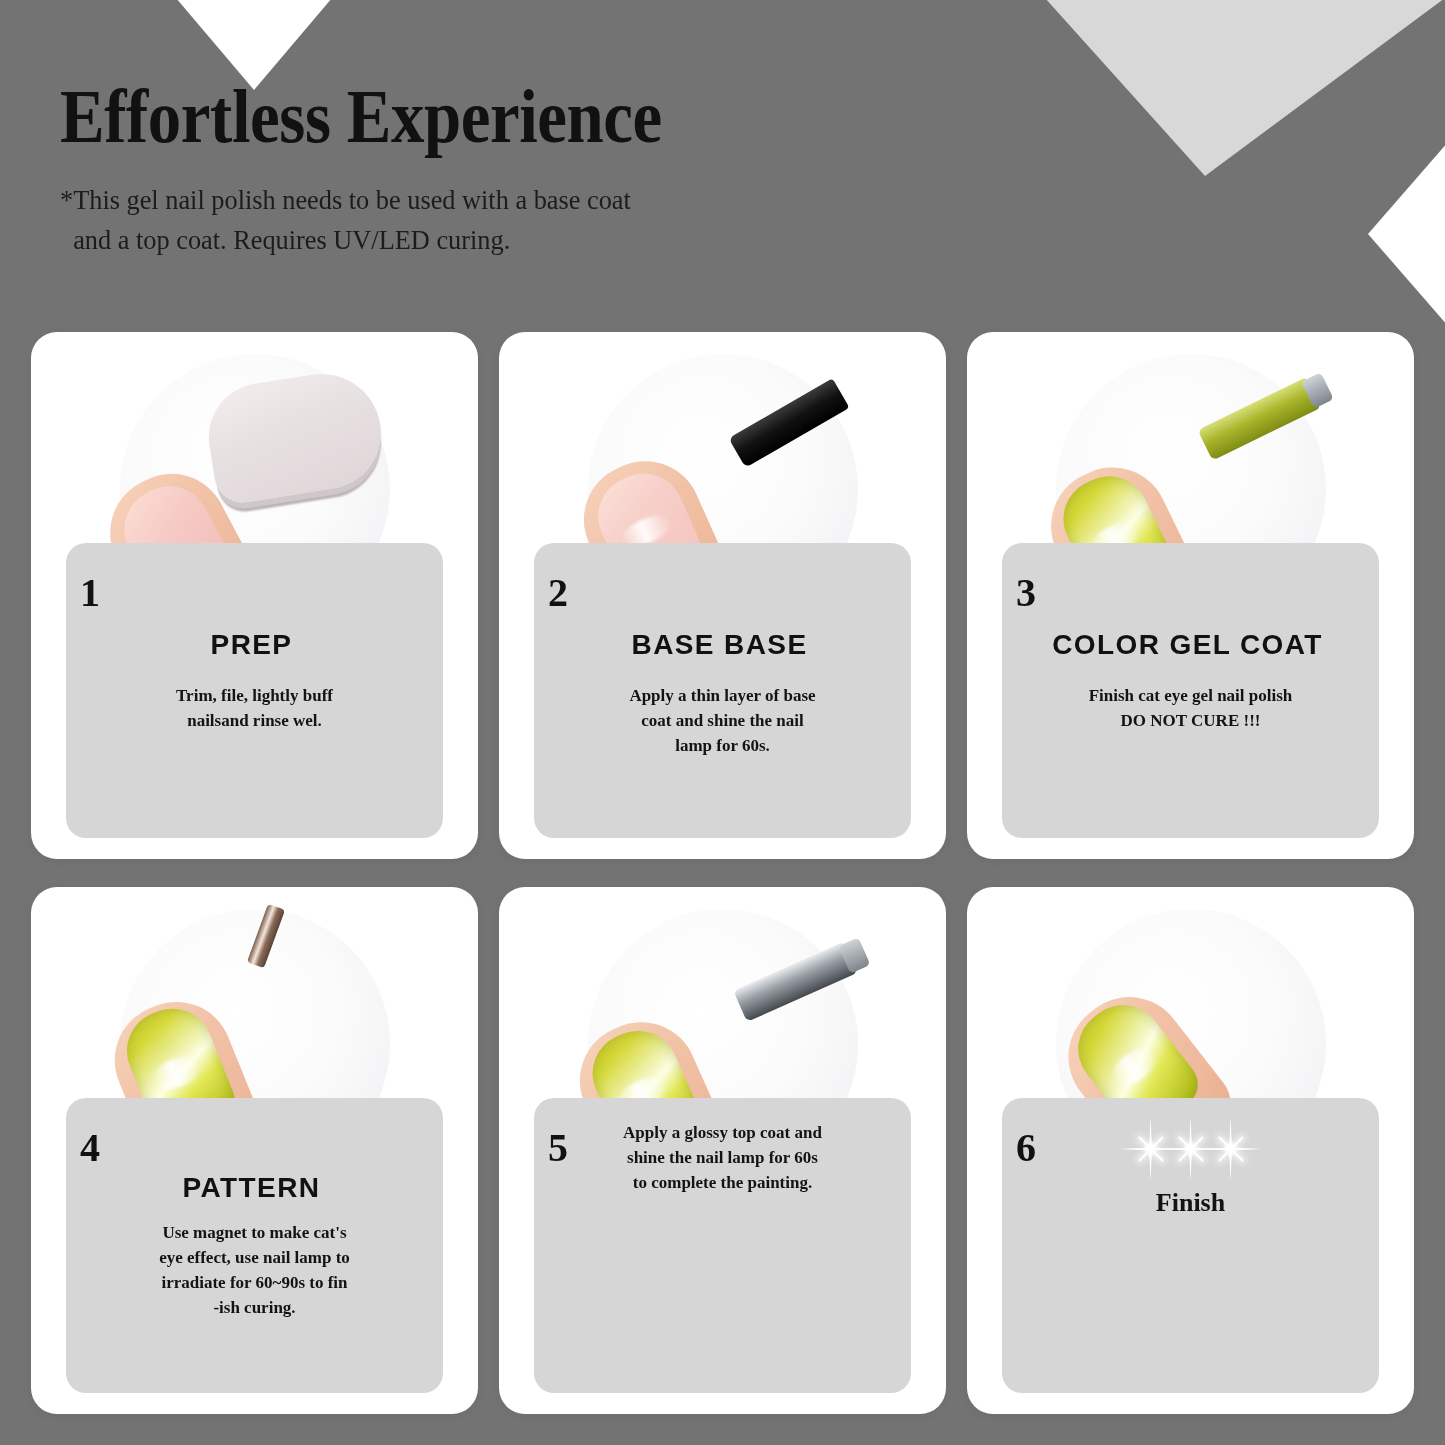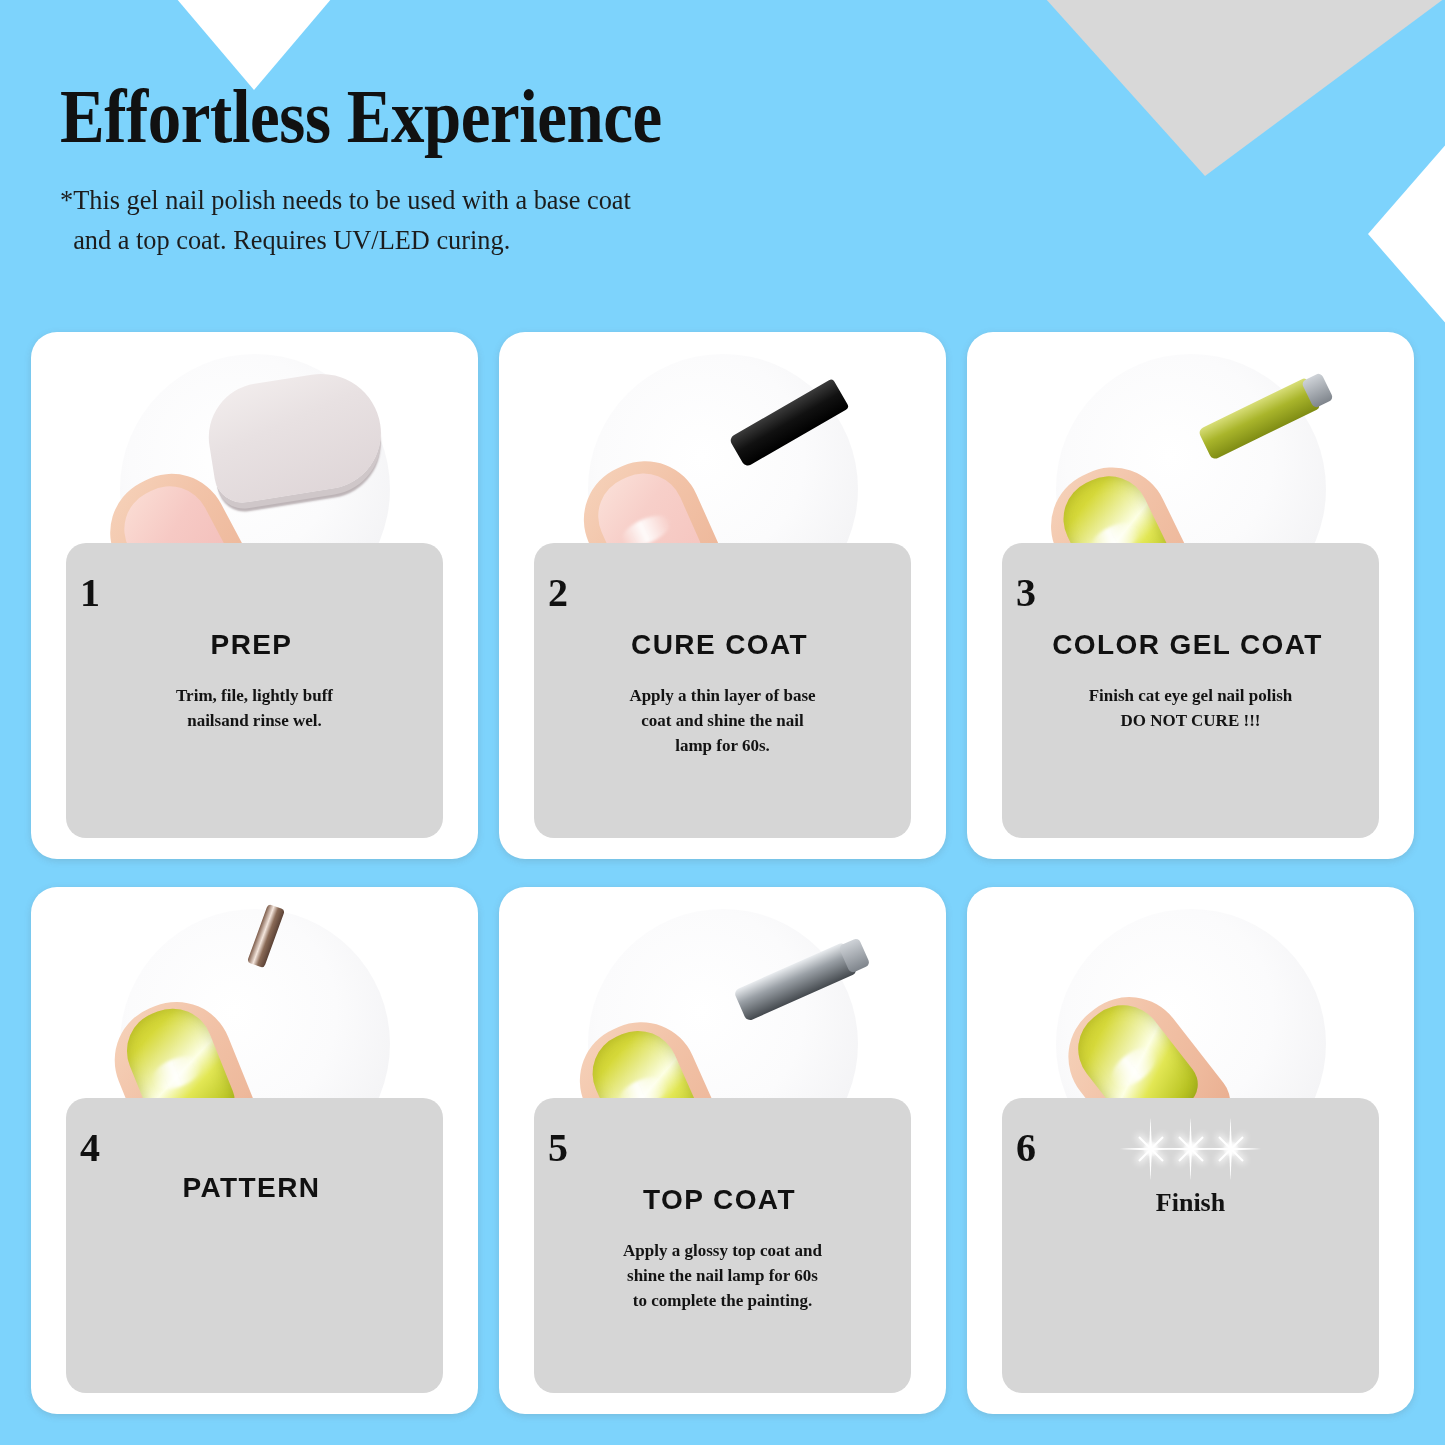--- a/index.html
+++ b/index.html
@@ -5,21 +5,21 @@
 <style>
   html, body {
     margin: 0;
     padding: 0;
     background: #ffffff;
   }
   .page {
     position: relative;
     width: 1445px;
     height: 1445px;
-    background: #7dd3fc;
+    background: #737373;
     overflow: hidden;
     font-family: "Liberation Serif", "DejaVu Serif", serif;
   }
 
   
   .deco-layer {
     position: absolute;
     inset: 0;
     pointer-events: none;
     z-index: 0;
@@ -325,21 +325,21 @@
       <div class="art">
         <div class="brush brush-black" style="left:230px; top:52px; transform:rotate(-30deg);"></div>
         <div class="finger" style="left:96px; top:106px; transform:rotate(-24deg);">
           <div class="nailplate nail-gloss" style="left:16px; top:12px;">
             <div class="nail-shimmer"></div>
           </div>
         </div>
       </div>
       <div class="panel">
         <div class="step-number">2</div>
-        <div class="step-title">CURE COAT</div>
+        <div class="step-title">BASE BASE</div>
         <div class="step-desc">Apply a thin layer of base
 coat and shine the nail
 lamp for 60s.</div>
       </div>
     </div>
 
     <div class="card">
       <div class="photo-circle"></div>
       <div class="art">
         <div class="brush brush-green" style="left:232px; top:48px; transform:rotate(-26deg);">
@@ -366,38 +366,41 @@
         <div class="magnet" style="left:242px; top:206px; transform:rotate(20deg);"></div>
         <div class="finger" style="left:94px; top:92px; transform:rotate(-22deg);">
           <div class="nailplate nail-green" style="left:16px; top:6px; height:126px;">
             <div class="nail-shimmer"></div>
           </div>
         </div>
       </div>
       <div class="panel">
         <div class="step-number">4</div>
         <div class="step-title" style="margin-top:74px;">PATTERN</div>
+        <div class="step-desc" style="margin-top:16px;">Use magnet to make cat's
+eye effect, use nail lamp to
+irradiate for 60~90s to fin
+-ish curing.</div>
       </div>
     </div>
 
     <div class="card">
       <div class="photo-circle"></div>
       <div class="art">
         <div class="brush brush-clear" style="left:236px; top:56px; transform:rotate(-24deg);">
           <div class="brush-cap"></div>
         </div>
         <div class="finger" style="left:92px; top:112px; transform:rotate(-24deg);">
           <div class="nailplate nail-green" style="left:16px; top:8px; height:122px;">
             <div class="nail-shimmer"></div>
           </div>
         </div>
       </div>
       <div class="panel">
         <div class="step-number">5</div>
-        <div class="step-title">TOP COAT</div>
         <div class="step-desc">Apply a glossy top coat and
 shine the nail lamp for 60s
 to complete the painting.</div>
       </div>
     </div>
 
     <div class="card">
       <div class="photo-circle"></div>
       <div class="art">
         <div class="finger" style="left:118px; top:84px; transform:rotate(-38deg);">

